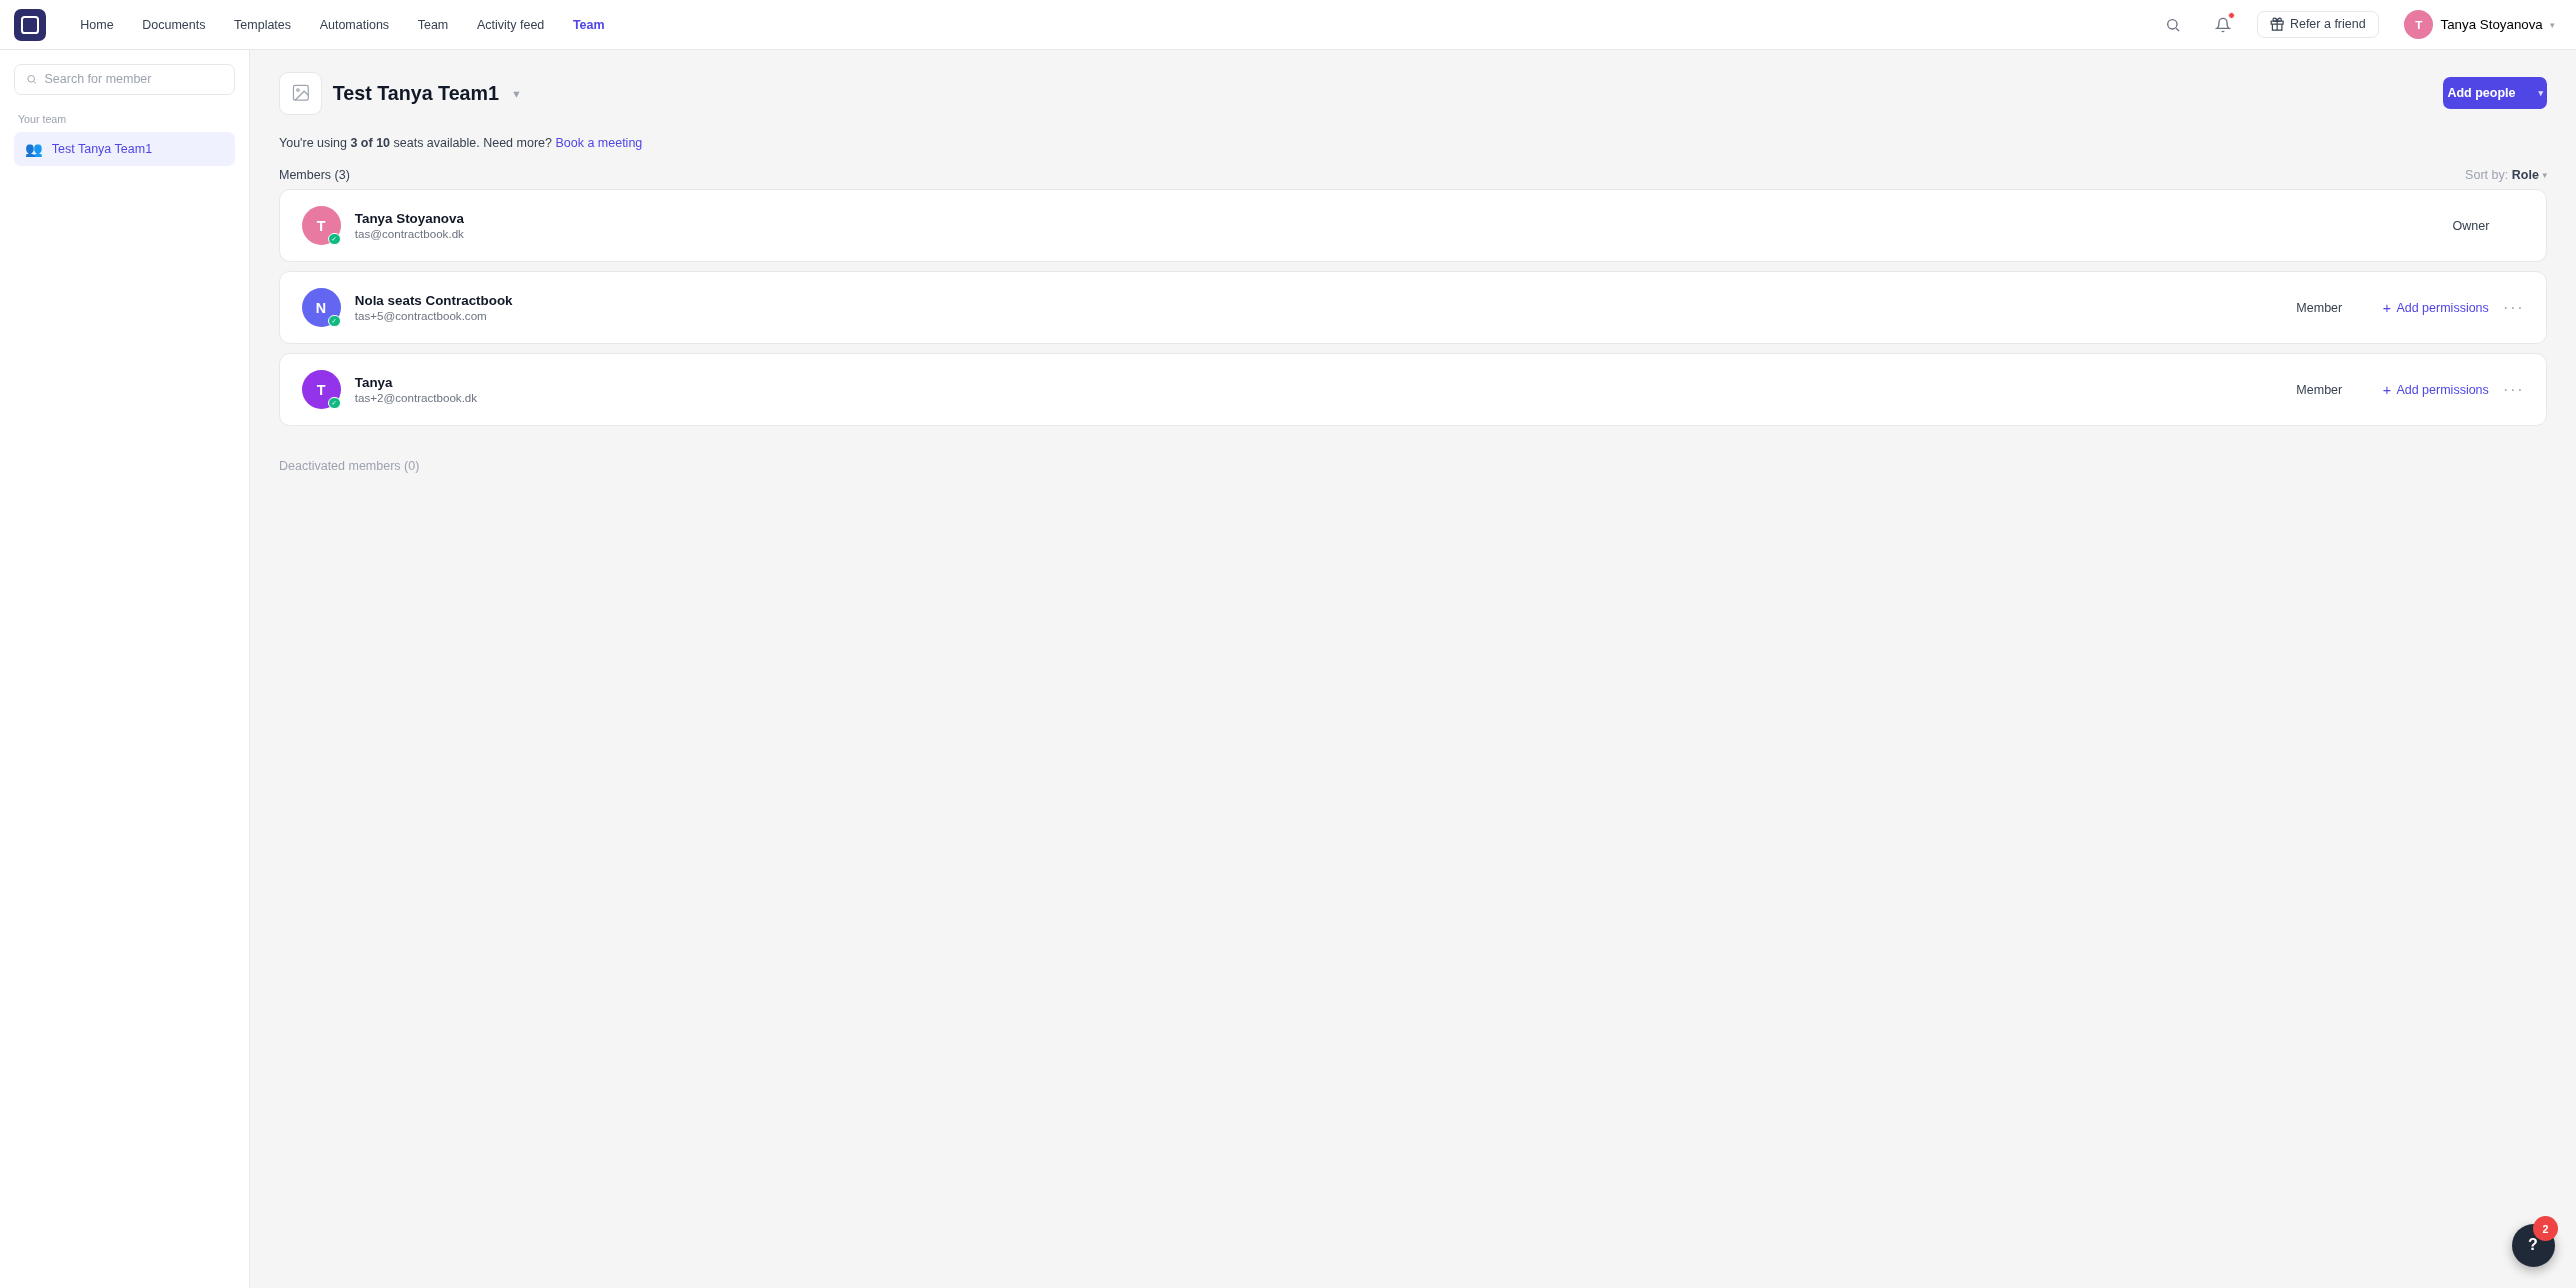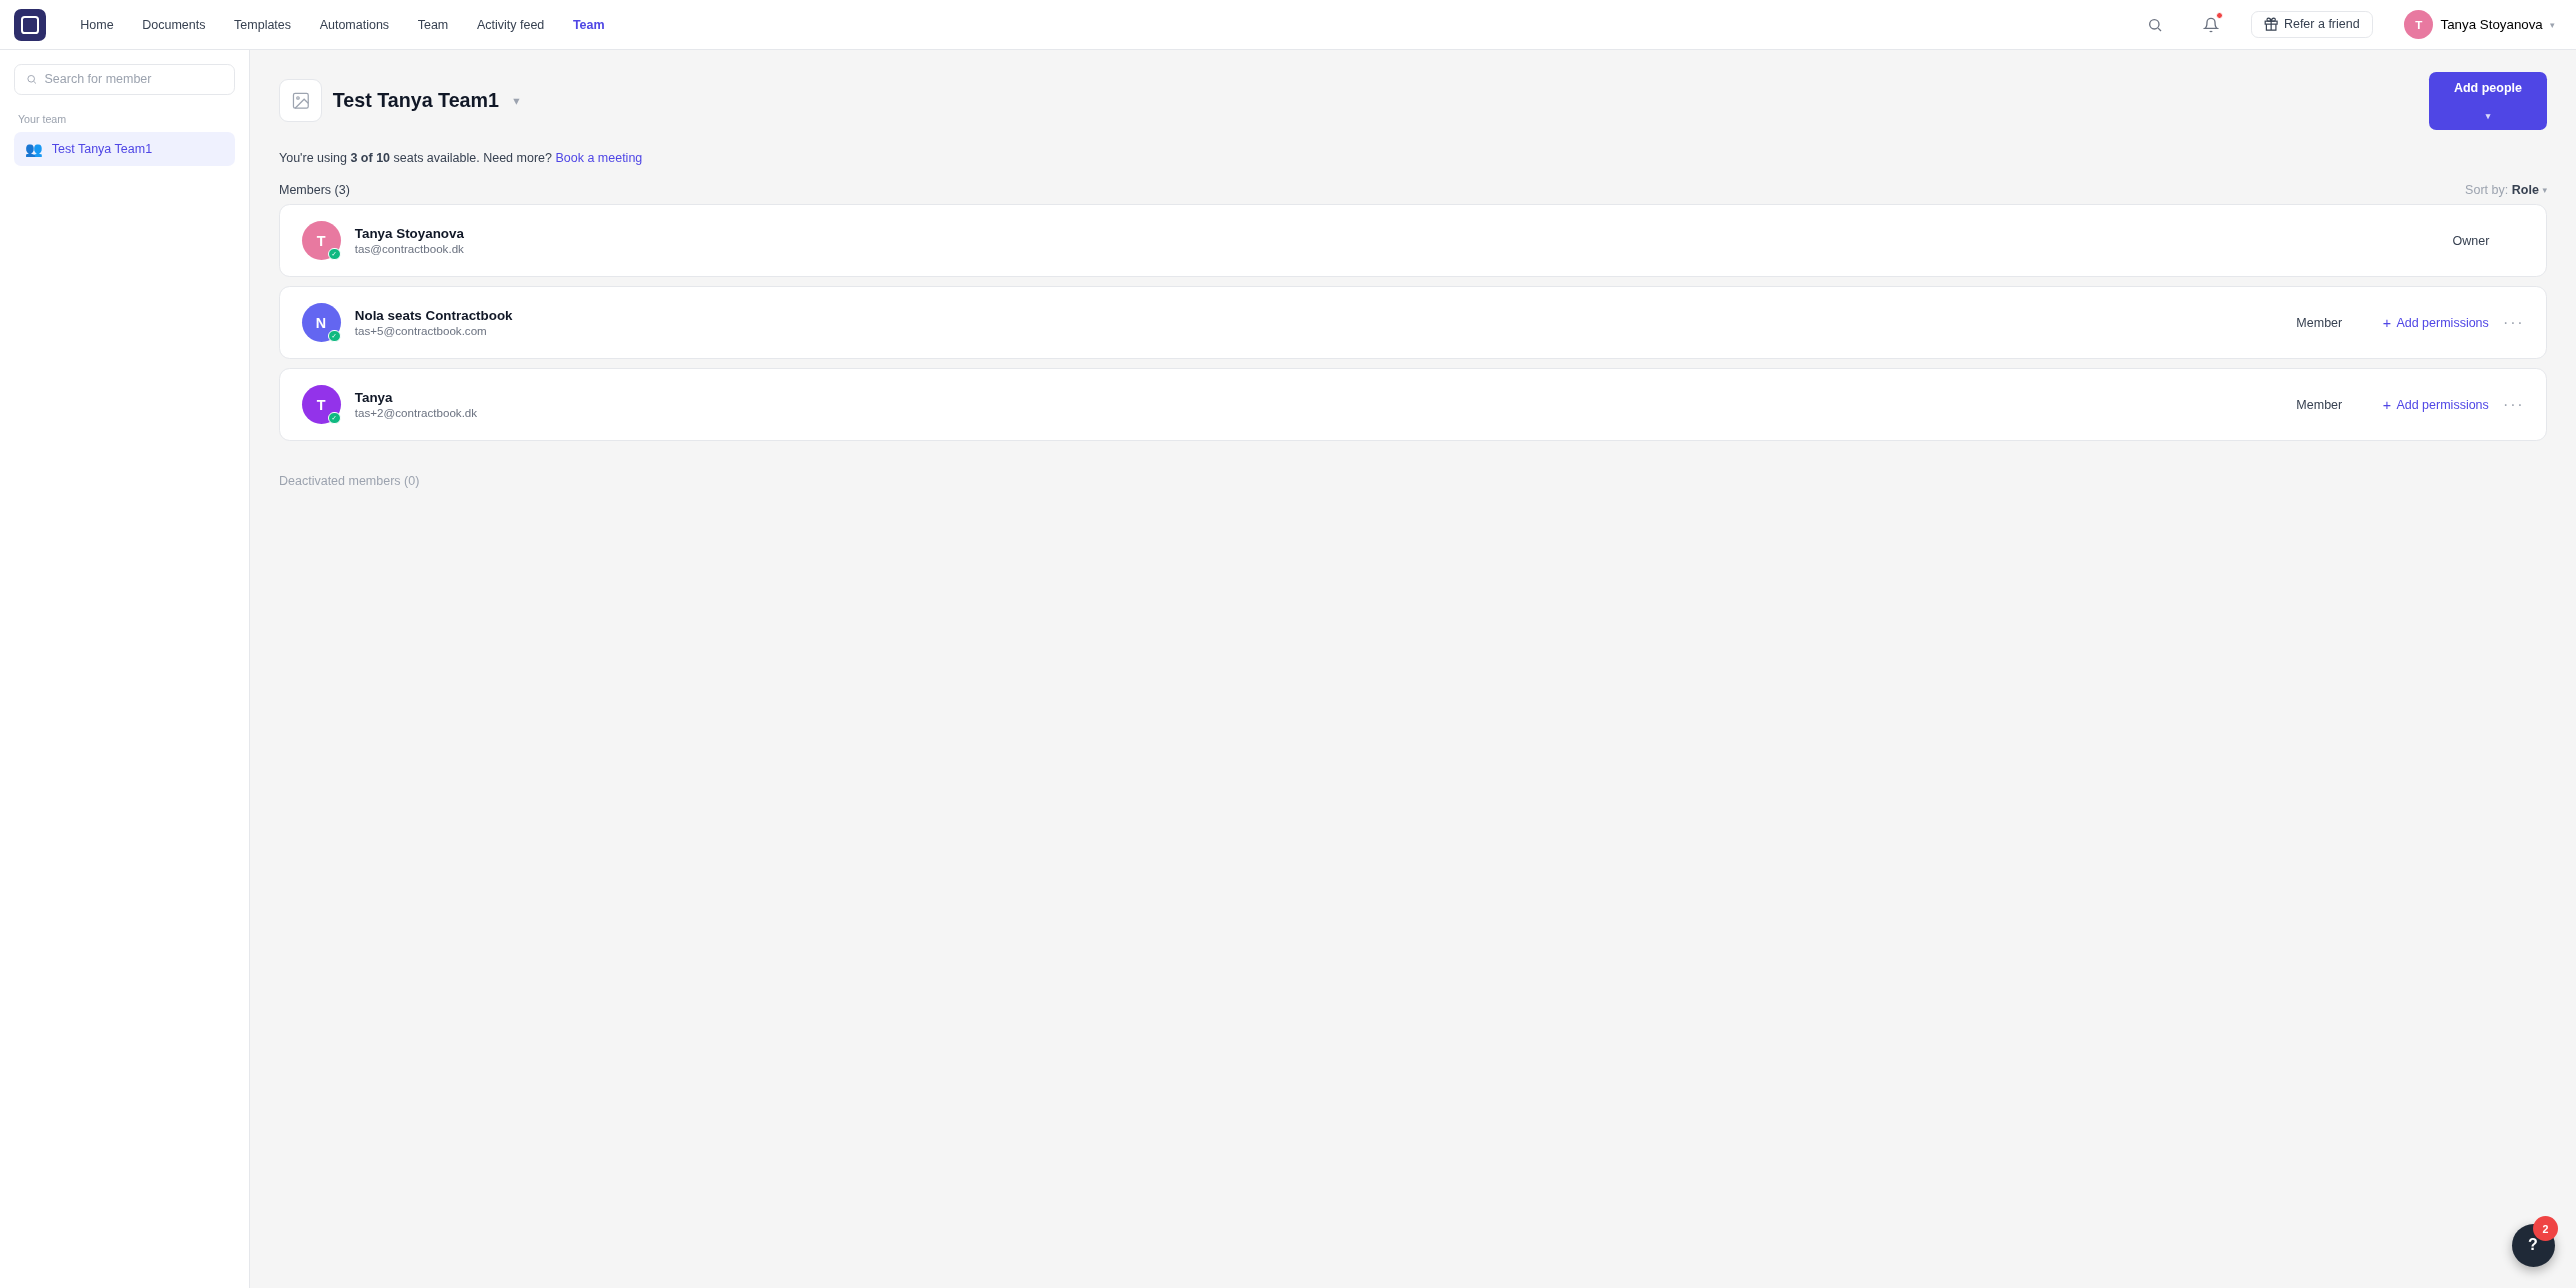--- a/index.html
+++ b/index.html
@@ -9,21 +9,21 @@
     .topnav {
       display: flex; align-items: center; background: #fff;
       border-bottom: 0.9px solid #e5e7eb; height: 50px; padding: 0 14.3px;
       position: fixed; top: 0; left: 0; right: 0; z-index: 100;
     }
     .topnav-logo { width: 32px; height: 32px; background: #2d2d6b; border-radius: 7.2px; display: flex; align-items: center; justify-content: center; margin-right: 21.5px; flex-shrink: 0; }
     .topnav-logo-inner { width: 18px; height: 18px; border: 2.7px solid #fff; border-radius: 3.6px; position: relative; }
     .topnav-nav { display: flex; align-items: center; gap: 3.6px; flex: 1; }
     .nav-item { padding: 5.4px 12.5px; border-radius: 5.4px; cursor: pointer; color: #374151; font-size: 12.5px; white-space: nowrap; }
     .nav-item.active { color: #4f46e5; font-weight: 600; }
-    .topnav-right { display: flex; align-items: center; gap: 24px; }
+    .topnav-right { display: flex; align-items: center; gap: 18px; }
     .icon-btn { width: 32px; height: 32px; border-radius: 50%; display: flex; align-items: center; justify-content: center; cursor: pointer; color: #6b7280; background: none; border: none; font-size: 16px; position: relative; }
     .notif-badge { position: absolute; top: 3.6px; right: 3.6px; width: 7.2px; height: 7.2px; background: #ef4444; border-radius: 50%; border: 1.8px solid #fff; }
     .refer-btn { display: flex; align-items: center; gap: 5.4px; padding: 5.4px 12.5px; border-radius: 7.2px; cursor: pointer; color: #374151; font-size: 12.5px; border: 0.9px solid #e5e7eb; background: #fff; }
     .user-btn { display: flex; align-items: center; gap: 7.2px; padding: 3.6px 7.2px; border-radius: 7.2px; cursor: pointer; border: none; background: none; }
     .avatar { width: 29px; height: 29px; border-radius: 50%; background: #e879a0; display: flex; align-items: center; justify-content: center; color: #fff; font-size: 11.6px; font-weight: 600; }
     .avatar.pink { background: #e879a0; }
     .chevron { font-size: 9px; color: #9ca3af; }
 
     
     .layout { display: flex; margin-top: 50px; min-height: calc(100vh - 50px); }
@@ -40,21 +40,21 @@
     .sidebar-item-label { font-size: 12.5px; color: #1f2937; font-weight: 500; }
     .sidebar-item.active .sidebar-item-label { color: #4f46e5; }
 
     
     .main { flex: 1; padding: 21.5px 29px; }
     .main-header { display: flex; align-items: center; justify-content: space-between; margin-bottom: 21.5px; }
     .team-title-area { display: flex; align-items: center; gap: 10.7px; }
     .team-icon-box { width: 43px; height: 43px; border: 0.9px solid #e5e7eb; border-radius: 9px; display: flex; align-items: center; justify-content: center; background: #fff; color: #9ca3af; font-size: 18px; }
     .team-title { font-size: 19.7px; font-weight: 700; color: #111827; }
     .title-chevron { color: #9ca3af; font-size: 12.5px; margin-left: 3.6px; cursor: pointer; }
-    .add-people-btn { display: flex; align-items: center; gap: 16px; background: #4f46e5; color: #fff; border: none; border-radius: 7.2px; padding: 9px 25px; font-size: 12.5px; font-weight: 600; cursor: pointer; flex-direction: column; }
+    .add-people-btn { display: flex; align-items: center; gap: 23px; background: #4f46e5; color: #fff; border: none; border-radius: 7.2px; padding: 9px 4px; font-size: 12.5px; font-weight: 600; cursor: pointer; }
     .add-people-chevron { font-size: 9px; opacity: 0.8; }
 
     
     .seats-info { font-size: 12.5px; color: #374151; margin-bottom: 18px; }
     .seats-info strong { font-weight: 700; text-align: center; }
     .seats-info a { color: #4f46e5; text-decoration: none; font-weight: 500; }
 
     
     .members-header { display: flex; align-items: center; justify-content: space-between; margin-bottom: 7px; }
     .members-count { font-size: 12.5px; color: #374151; font-weight: 500; }

